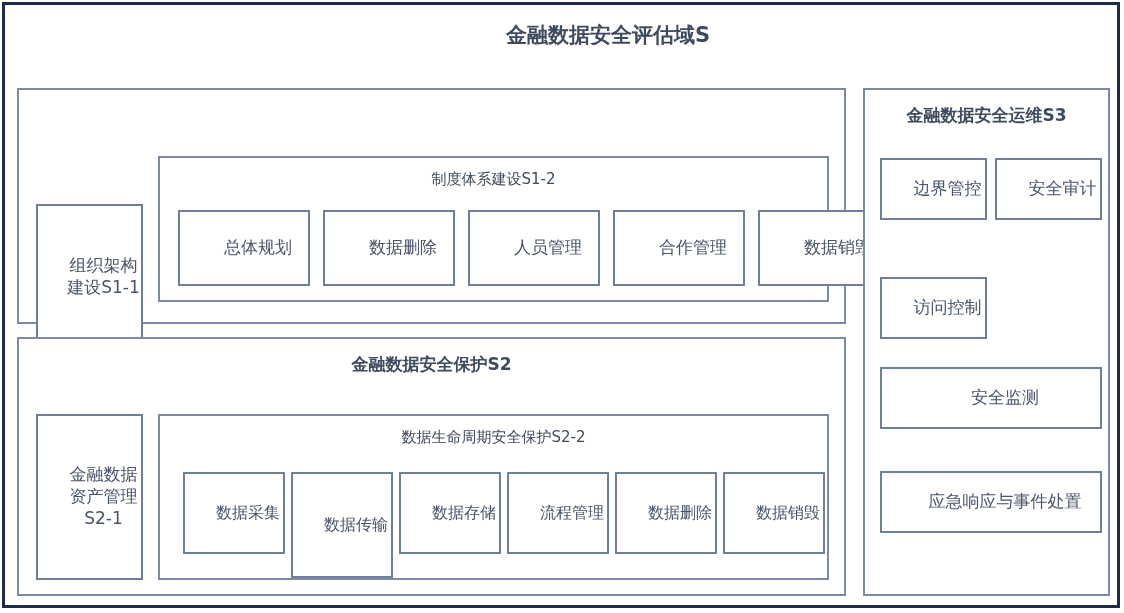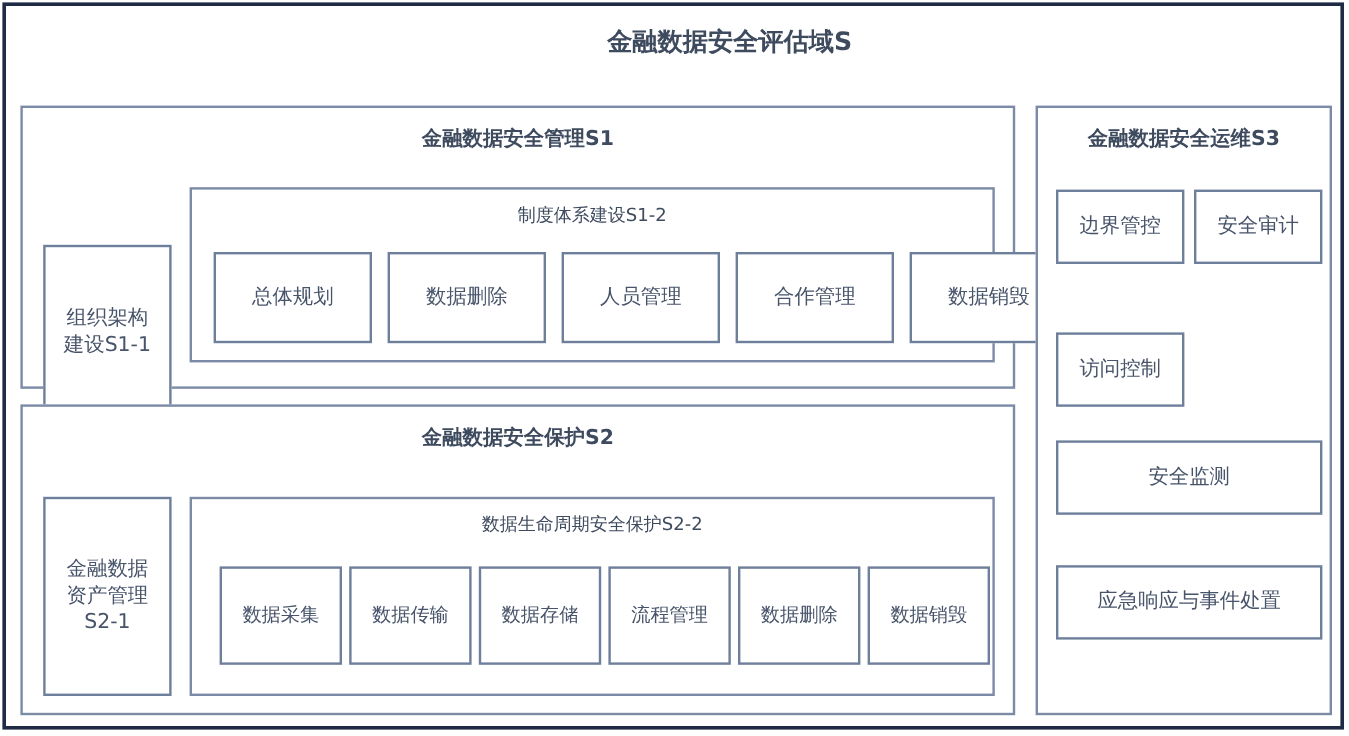--- a/index.html
+++ b/index.html
@@ -76,35 +76,35 @@
     left: 0;
     top: 50%;
     transform: translateY(-50%);
     width: 100%;
     text-align: center;
     color: #48546a;
     font-size: 17px;
     line-height: 1.28;
     font-weight: normal;
     white-space: pre-line;
+    padding-left: 14px;
   }
   .leaf-label.small {
     font-size: 16px;
   }
 </style>
 </head>
 <body>
 
 <div id="canvas">
   <div class="outer-frame">
 
     <div class="title-main">金融数据安全评估域S</div>
 
     <div class="box" style="left:12px; top:83px; width:829px; height:236px;">
-      <div class="sec-title">金融数据安全管理S1</div>
 
       <div class="box leaf" style="left:17px; top:66px; width:107px; height:146px;margin-top:48px;">
         <div class="leaf-label">组织架构
 建设S1-1</div>
       </div>
 
       <div class="box" style="left:139px; top:66px; width:671px; height:146px;">
         <div class="sub-title">制度体系建设S1-2</div>
 
         <div class="box leaf" style="left:18px; top:52px; width:132px; height:76px;">
@@ -133,21 +133,21 @@
 资产管理
 S2-1</div>
       </div>
 
       <div class="box" style="left:139px; top:75px; width:671px; height:166px;">
         <div class="sub-title">数据生命周期安全保护S2-2</div>
 
         <div class="box leaf" style="left:23px; top:56px; width:102px; height:82px;">
           <div class="leaf-label small">数据采集</div>
         </div>
-        <div class="box leaf" style="left:131px; top:56px; width:102px; height:82px;">
+        <div class="box leaf" style="left:131px; top:56px; width:102px; height:106px;">
           <div class="leaf-label small">数据传输</div>
         </div>
         <div class="box leaf" style="left:239px; top:56px; width:102px; height:82px;">
           <div class="leaf-label small">数据存储</div>
         </div>
         <div class="box leaf" style="left:347px; top:56px; width:102px; height:82px;">
           <div class="leaf-label small">流程管理</div>
         </div>
         <div class="box leaf" style="left:455px; top:56px; width:102px; height:82px;">
           <div class="leaf-label small">数据删除</div>

